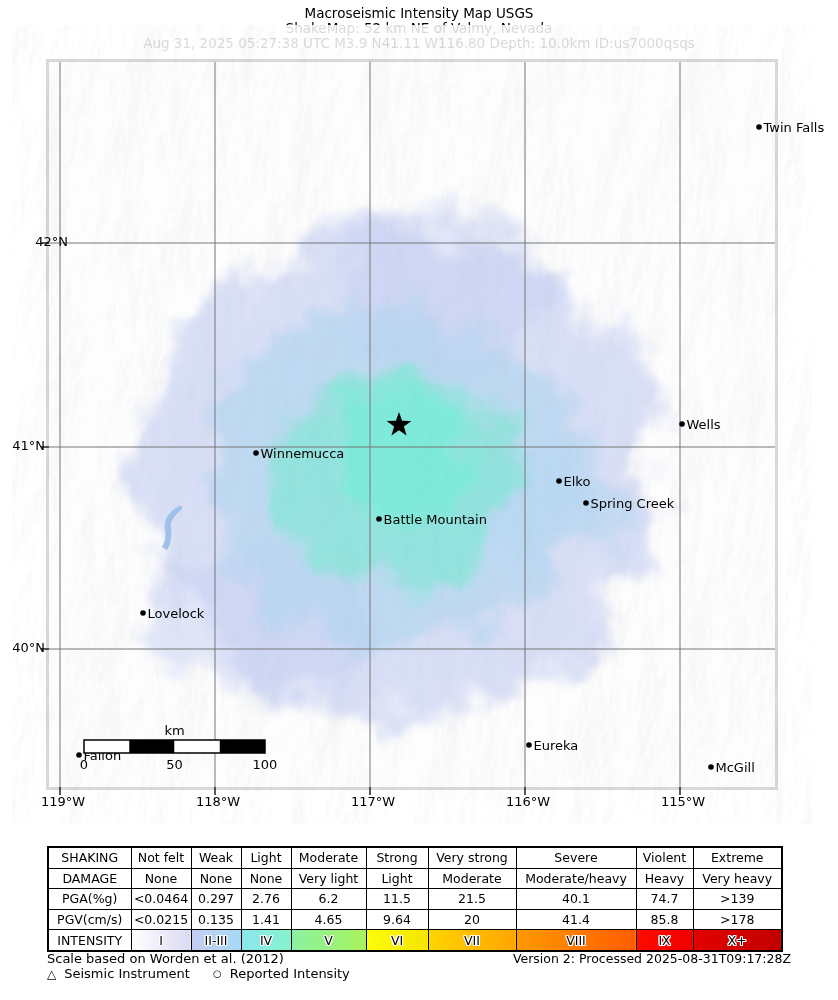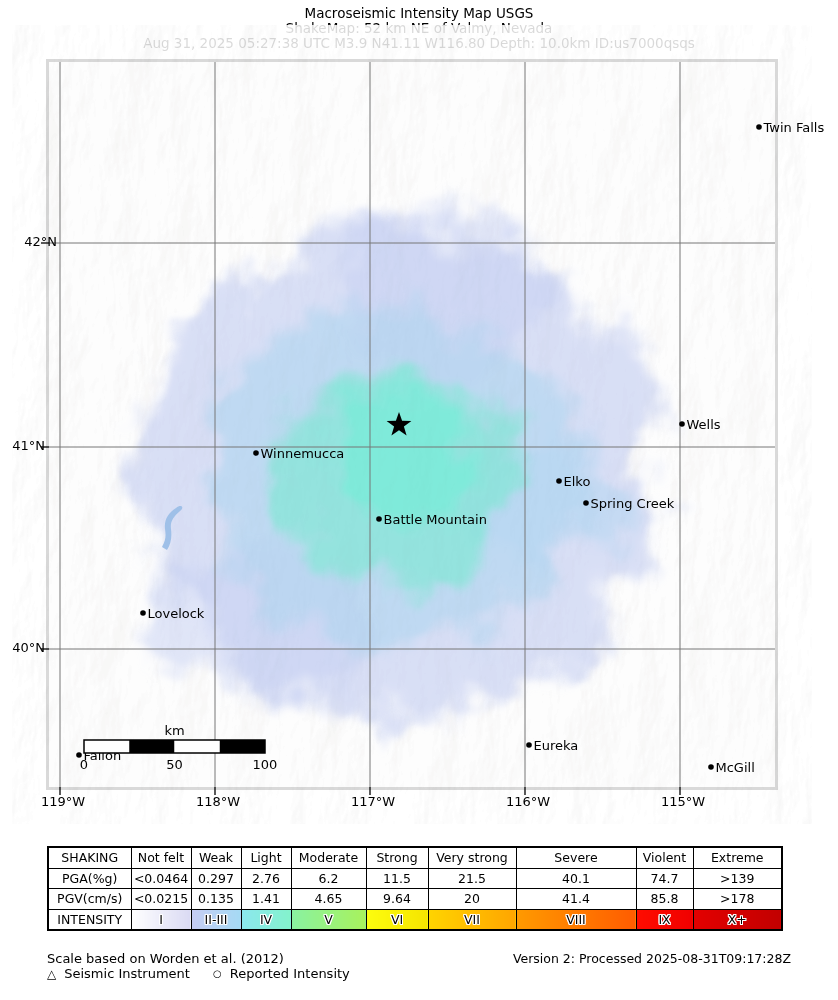--- a/index.html
+++ b/index.html
@@ -139,21 +139,21 @@
         <rect x="35" y="678" width="181" height="13" fill="none" stroke="#000" stroke-width="1.5"></rect>
         <text x="125.5" y="673" text-anchor="middle" class="sb-title">km</text>
         <text x="35" y="707" text-anchor="middle" class="sb-num">0</text>
         <text x="125.5" y="707" text-anchor="middle" class="sb-num">50</text>
         <text x="216" y="707" text-anchor="middle" class="sb-num">100</text>
       </g>
   </svg>
 </div>
 
 <div id="axis-labels">
-    <div class="lat-label" style="left: 0px; top: 234px; padding-left: 12px;">42°N</div>
+    <div class="lat-label" style="left: 11px; top: 234px; padding-left: 12px;">42°N</div>
     <div class="lat-label" style="left: 0px; top: 438px;">41°N</div>
     <div class="lat-label" style="left: 0px; top: 640px;">40°N</div>
     <div class="lon-label" style="left: 33px; top: 794px;">119°W</div>
     <div class="lon-label" style="left: 188px; top: 794px;">118°W</div>
     <div class="lon-label" style="left: 343px; top: 794px;">117°W</div>
     <div class="lon-label" style="left: 498px; top: 794px;">116°W</div>
     <div class="lon-label" style="left: 653px; top: 794px;">115°W</div>
   </div>
 
 <table id="shake-table">
@@ -176,20 +176,32 @@
         <td>Weak</td>
         <td>Light</td>
         <td>Moderate</td>
         <td>Strong</td>
         <td>Very strong</td>
         <td>Severe</td>
         <td>Violent</td>
         <td>Extreme</td>
       </tr>
       <tr>
+        <th>DAMAGE</th>
+        <td>None</td>
+        <td>None</td>
+        <td>None</td>
+        <td>Very light</td>
+        <td>Light</td>
+        <td>Moderate</td>
+        <td>Moderate/heavy</td>
+        <td>Heavy</td>
+        <td>Very heavy</td>
+      </tr>
+      <tr>
         <th>PGA(%g)</th>
         <td>&lt;0.0464</td>
         <td>0.297</td>
         <td>2.76</td>
         <td>6.2</td>
         <td>11.5</td>
         <td>21.5</td>
         <td>40.1</td>
         <td>74.7</td>
         <td>&gt;139</td>

